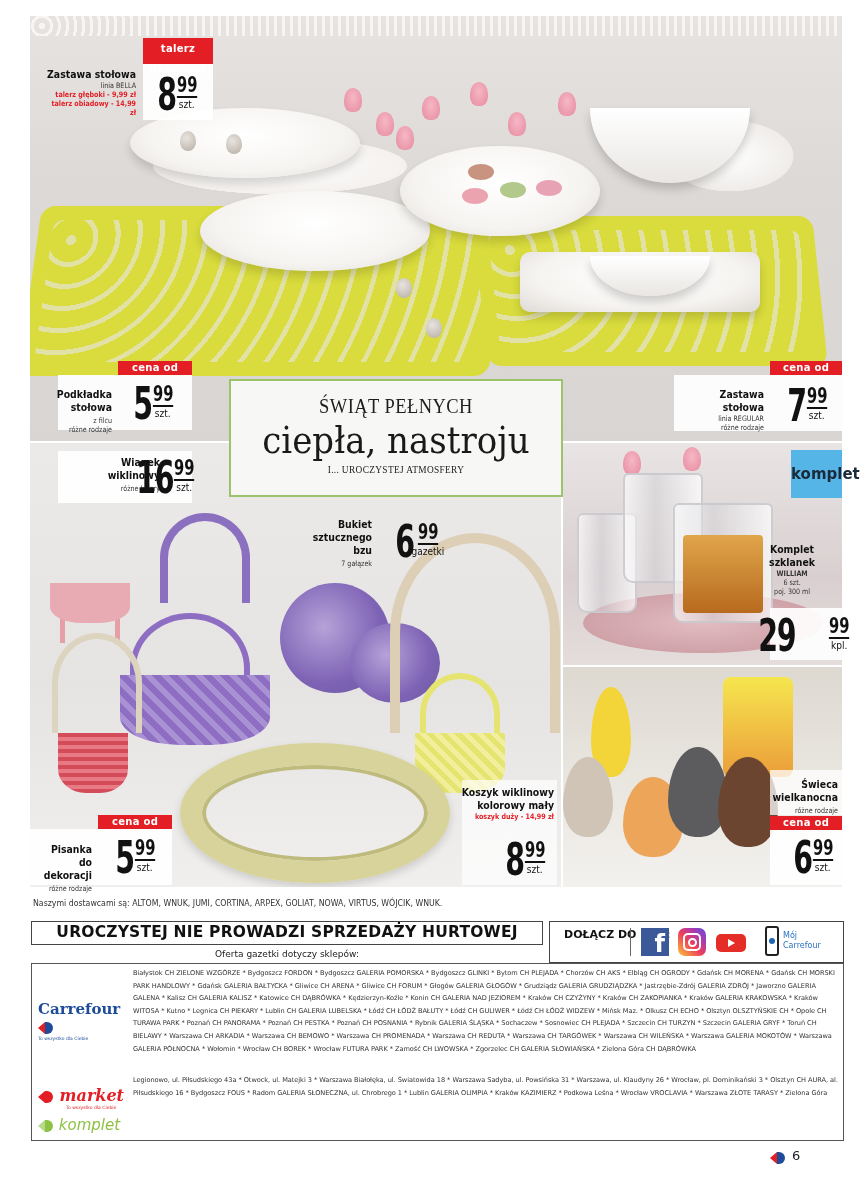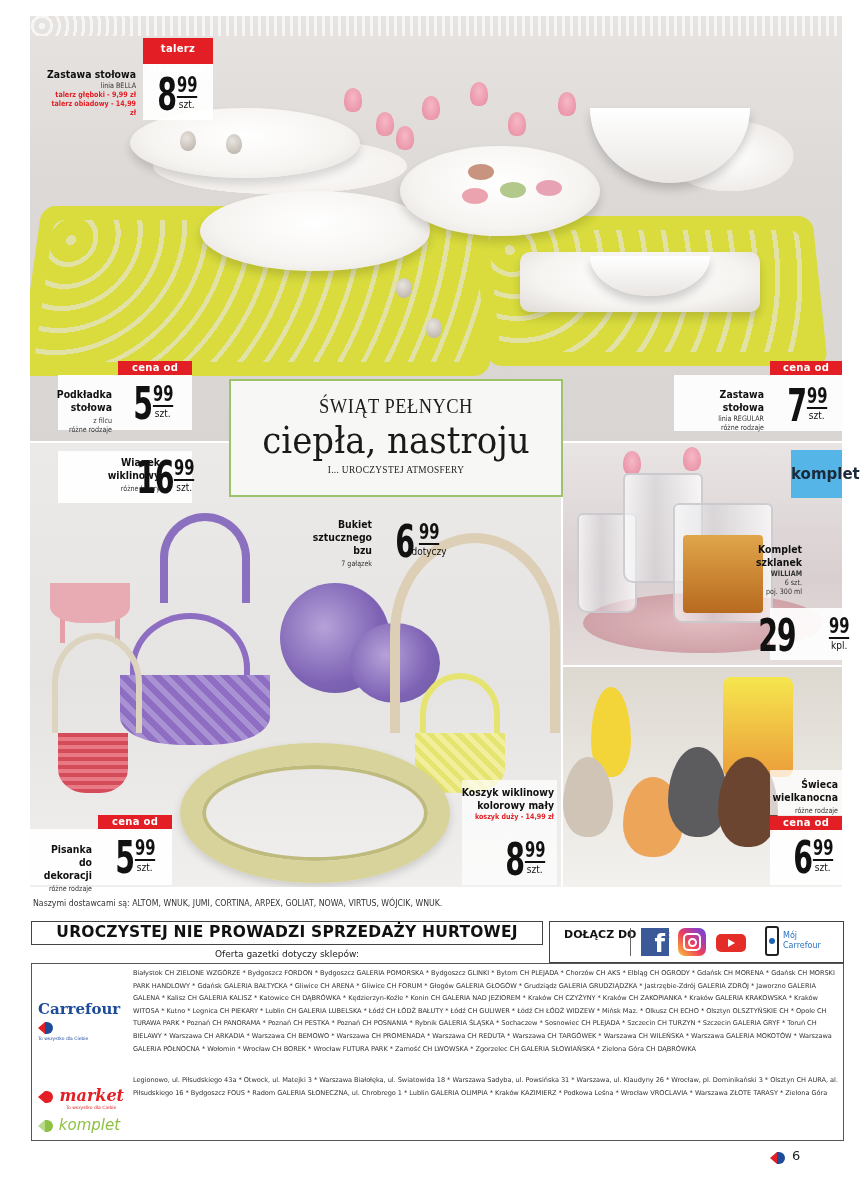--- a/index.html
+++ b/index.html
@@ -247,27 +247,27 @@
 
 
 <div class="ptext" style="left:290px;top:518px;width:82px;">
   <div class="name" style="white-space:normal;">Bukiet sztucznego bzu</div>
   <div class="sub" style="margin-top:2px;">7 gałązek</div>
 </div>
 <div class="price" style="left:388px;top:522px;">
   <span class="int">6</span>
   <span class="dec">
       <span class="cents">99</span>
-      <span class="unit">dotyczy</span>
+      <span class="unit">gazetki</span>
     </span>
 </div>
 
 
 <div class="blue-label" style="left:791px;top:450px;width:51px;height:48px;line-height:48px;">komplet</div>
-<div class="ptext" style="left:734px;top:543px;width:68px;">
+<div class="ptext" style="left:753px;top:543px;width:68px;text-align:center;">
   <div class="name" style="white-space:normal;">Komplet szklanek</div>
   <div class="sub"><b>WILLIAM</b></div>
   <div class="sub">6 szt.</div>
   <div class="sub">poj. 300 ml</div>
 </div>
 <div class="ptag" style="left:770px;top:608px;width:72px;height:52px;"></div>
 <div class="price" style="left:744px;top:616px;gap:33px;">
   <span class="int">29</span>
   <span class="dec">
       <span class="cents">99</span>

